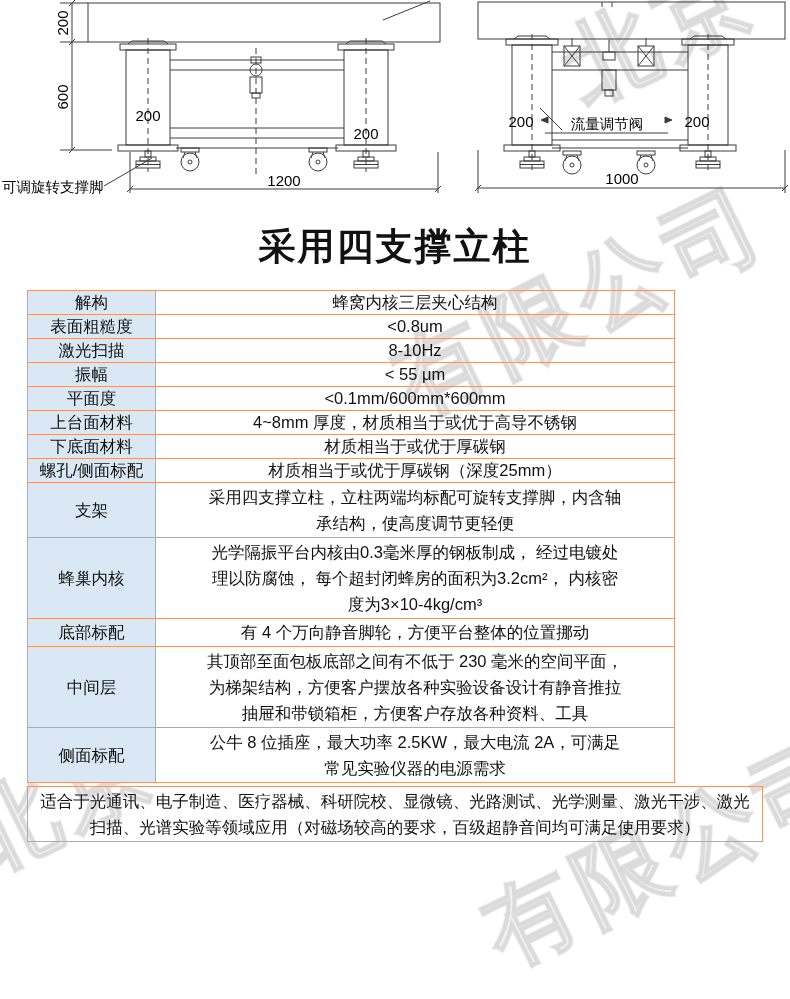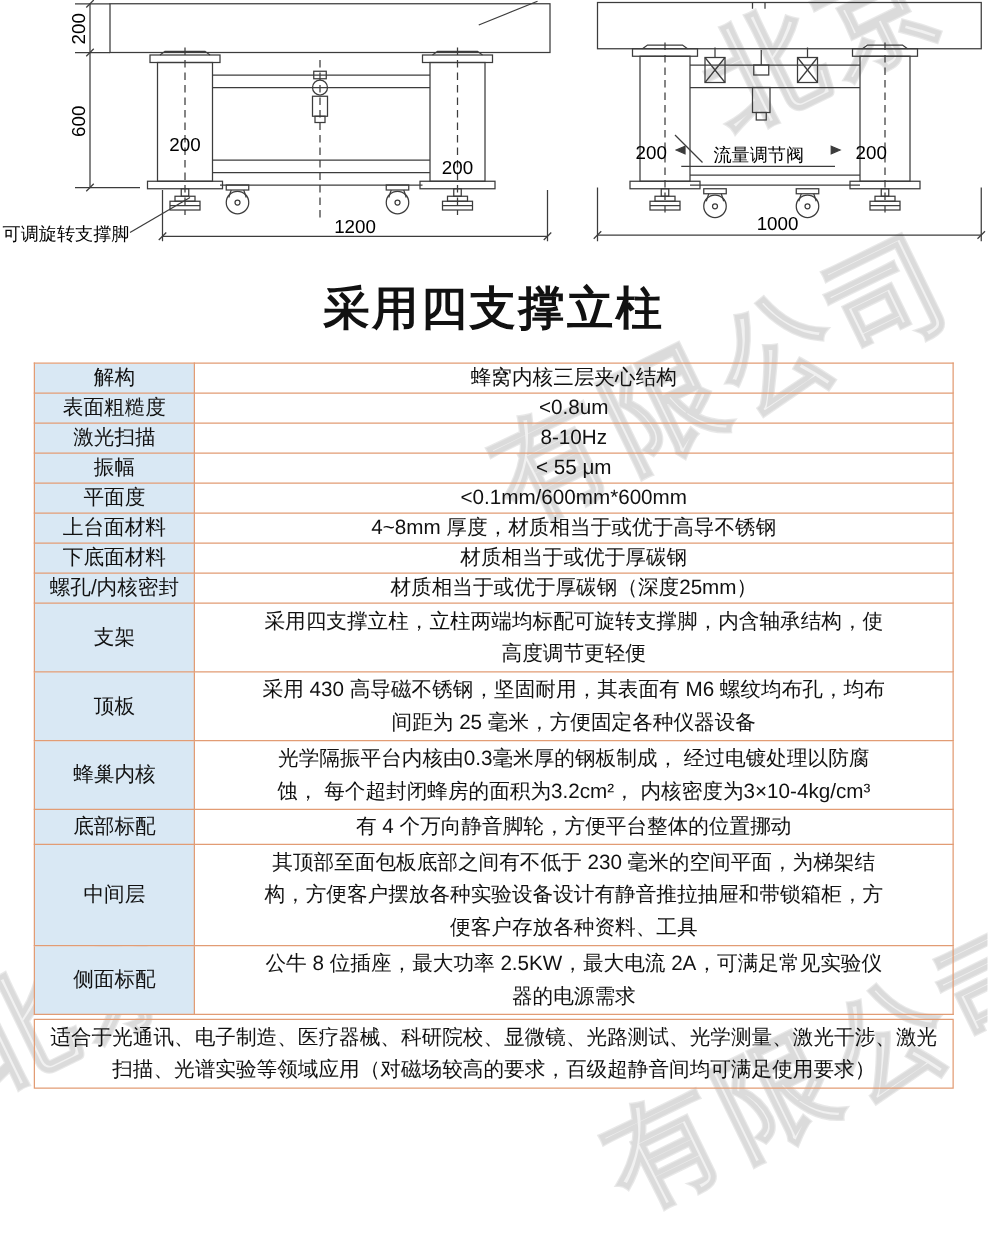--- a/index.html
+++ b/index.html
@@ -30,21 +30,21 @@
   .lbl-text{font-size:14.5px;fill:#000;font-family:"Liberation Sans",sans-serif;}
   
   .page-title{
     position:relative;z-index:1;
     margin:22px 0 18px;text-align:center;
     font-size:37px;font-weight:bold;letter-spacing:2px;
   }
   
   table.spec{
     position:relative;z-index:1;
-    margin:0 27px;width:736px;border-collapse:collapse;table-layout:fixed;
+    margin:0 27px;width:648px;border-collapse:collapse;table-layout:fixed;
     font-size:16.5px;
   }
   table.spec td{
     border:1.5px solid var(--border);
     vertical-align:middle;text-align:center;line-height:23px;padding:0 4px;
   }
   table.spec col.c-k{width:128px;}
   table.spec td.k{background:var(--labelbg);}
   table.spec td.v{padding:0 50px;}
   table.spec tr.tall td{line-height:26px;padding-top:1px;padding-bottom:1px;}
@@ -298,32 +298,28 @@
     </tr>
     <tr>
       <td class="k">上台面材料</td>
       <td class="v">4~8mm 厚度，材质相当于或优于高导不锈钢</td>
     </tr>
     <tr>
       <td class="k">下底面材料</td>
       <td class="v">材质相当于或优于厚碳钢</td>
     </tr>
     <tr>
-      <td class="k">螺孔/内核密封</td>
+      <td class="k">螺孔/侧面标配</td>
       <td class="v">材质相当于或优于厚碳钢（深度25mm）</td>
     </tr>
     <tr class="tall">
       <td class="k">支架</td>
       <td class="v">采用四支撑立柱，立柱两端均标配可旋转支撑脚，内含轴承结构，使高度调节更轻便</td>
     </tr>
     <tr class="tall">
-      <td class="k">顶板</td>
-      <td class="v">采用 430 高导磁不锈钢，坚固耐用，其表面有 M6 螺纹均布孔，均布间距为 25 毫米，方便固定各种仪器设备</td>
-    </tr>
-    <tr class="tall">
       <td class="k">蜂巢内核</td>
       <td class="v">光学隔振平台内核由0.3毫米厚的钢板制成， 经过电镀处理以防腐蚀， 每个超封闭蜂房的面积为3.2cm²， 内核密度为3×10-4kg/cm³</td>
     </tr>
     <tr class="mid">
       <td class="k">底部标配</td>
       <td class="v">有 4 个万向静音脚轮，方便平台整体的位置挪动</td>
     </tr>
     <tr class="tall">
       <td class="k">中间层</td>
       <td class="v">其顶部至面包板底部之间有不低于 230 毫米的空间平面，为梯架结构，方便客户摆放各种实验设备设计有静音推拉抽屉和带锁箱柜，方便客户存放各种资料、工具</td>

